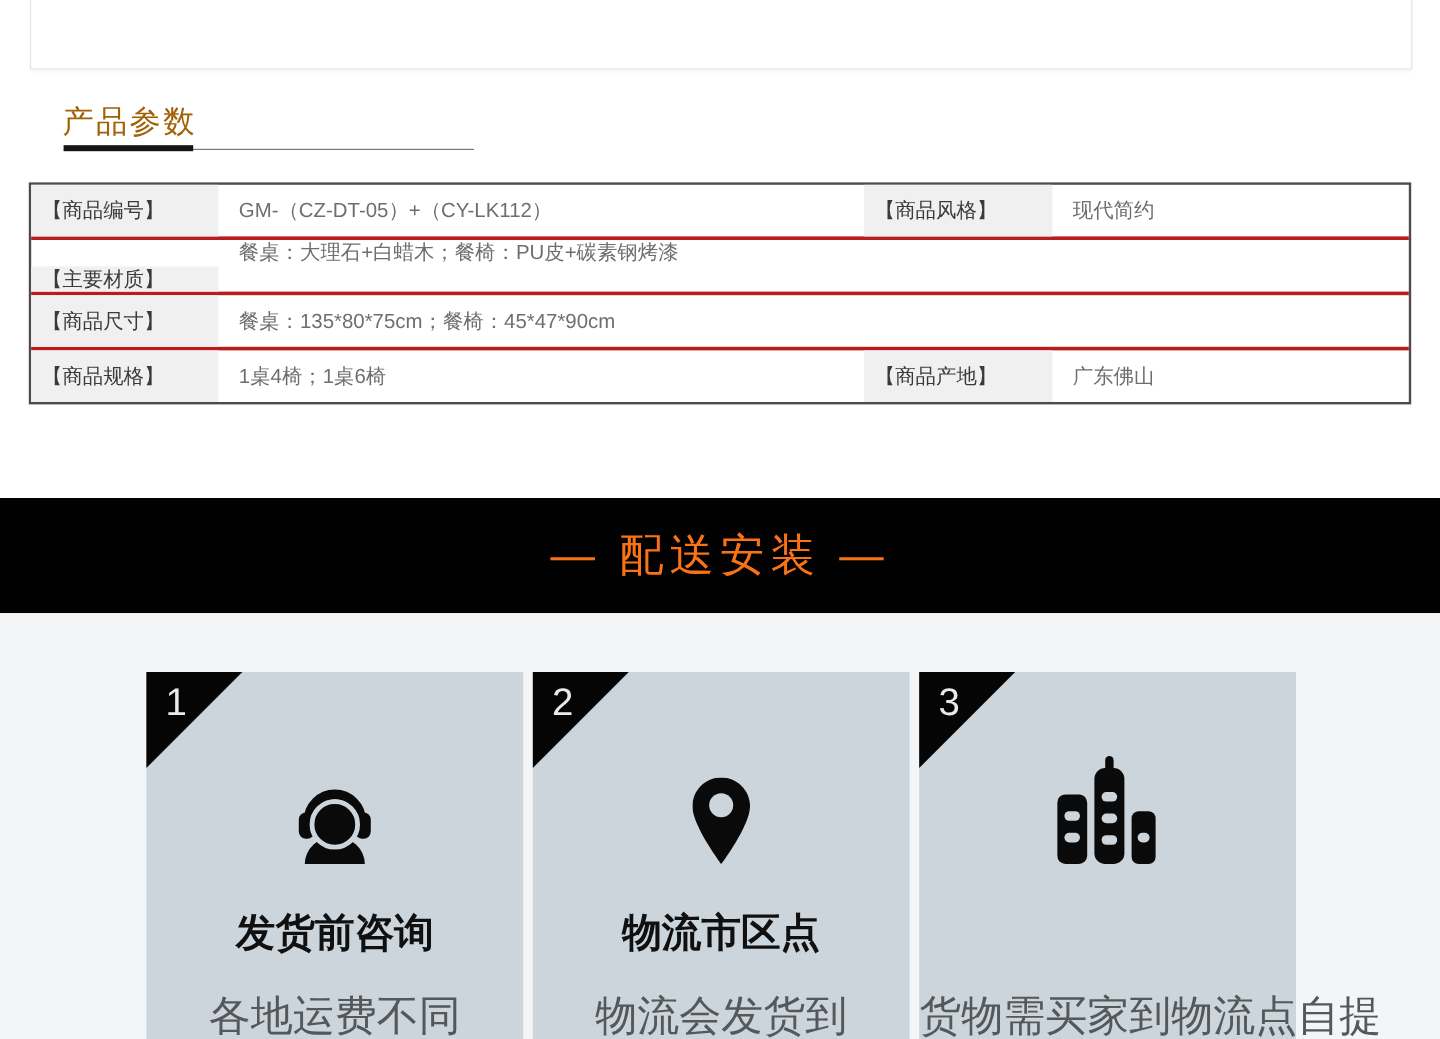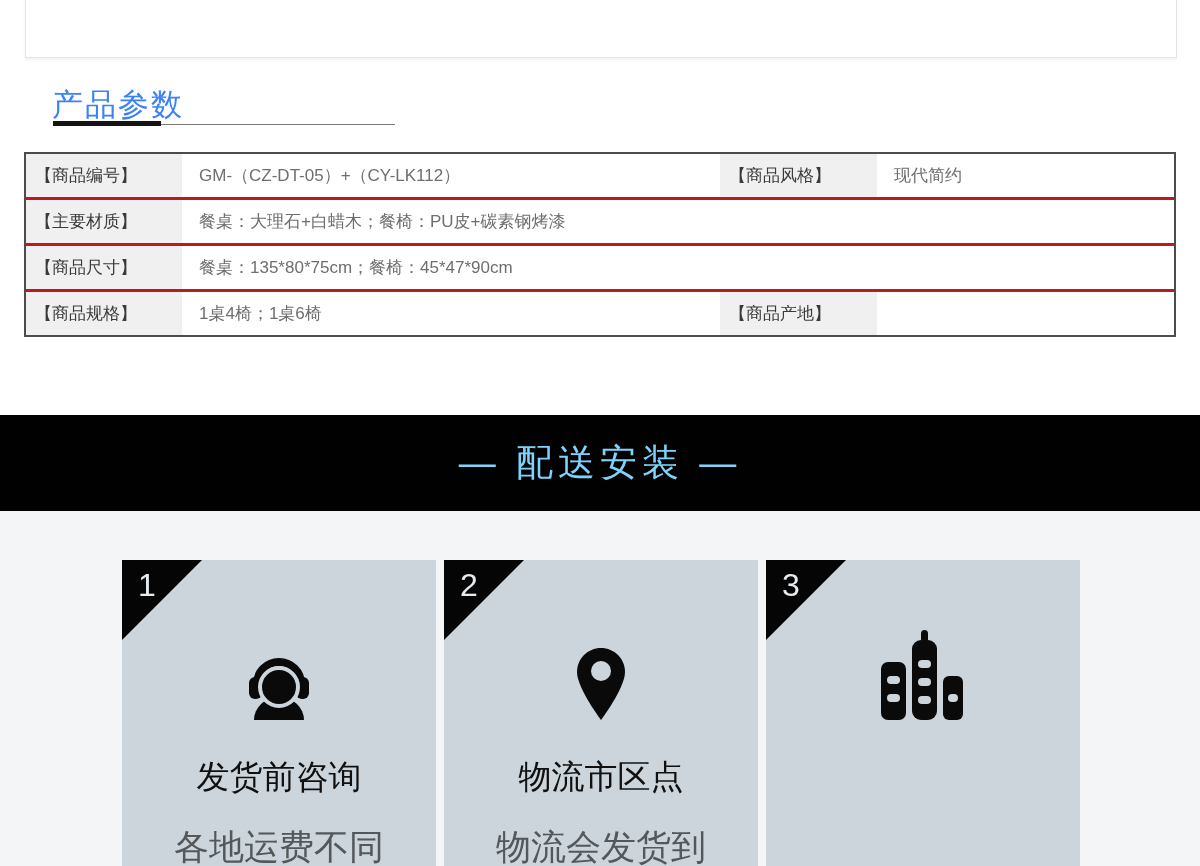--- a/index.html
+++ b/index.html
@@ -9,21 +9,21 @@
     background:#ffffff;font-family:"Liberation Sans",sans-serif;
   }
   
   .top-box{
     position:absolute;left:25px;top:-14px;width:1150px;height:70px;
     background:#ffffff;border:1px solid #e4e4e4;
     box-shadow:0 2px 3px rgba(0,0,0,0.05);
   }
   
   .params-title{
-    position:absolute;left:52px;top:84px;font-size:31px;color:#3b82f6;
+    position:absolute;left:52px;top:84px;font-size:26px;color:#a16207;
     letter-spacing:2px;font-weight:400;
   }
   .title-underline{position:absolute;left:53px;top:121px;width:342px;height:6px;}
   .title-underline .thin{position:absolute;left:0;top:3px;width:100%;height:1px;background:#7a7a7a;}
   .title-underline .thick{position:absolute;left:0;top:0;width:108px;height:5px;background:#141414;}
   
   .params-table{
     position:absolute;left:24px;top:152px;width:1152px;
     border:2px solid #4c4c4c;box-sizing:border-box;background:#ffffff;
   }
@@ -34,42 +34,42 @@
   .t-row:last-child{border-bottom:none;}
   .cell{display:flex;align-items:center;font-size:17px;overflow:hidden;white-space:nowrap;}
   .cell.label{background:#f0f0f0;color:#3a3a3a;padding-left:9px;}
   .cell.value{color:#6e6e6e;padding-left:17px;}
   .cell.span3{grid-column:2 / 5;}
   
   .banner{
     position:absolute;left:0;top:415px;width:1200px;height:96px;background:#010101;
     display:flex;align-items:center;justify-content:center;
   }
-  .banner-text{font-size:37px;color:#7dd3fc;letter-spacing:5px;font-weight:400;}
+  .banner-text{font-size:37px;color:#f97316;letter-spacing:5px;font-weight:400;}
   
   .delivery-section{
     position:absolute;left:0;top:511px;width:1200px;height:355px;
     background:#f4f5f7;overflow:hidden;
   }
   .cards{position:absolute;left:122px;top:49px;display:flex;gap:8px;}
   .card{position:relative;width:314px;height:360px;background:#ccd5dc;}
   .corner{
     position:absolute;left:0;top:0;width:0;height:0;
     border-top:80px solid #050505;border-right:80px solid transparent;
   }
   .corner-num{
     position:absolute;left:16px;top:7px;font-size:32px;color:#e7ebee;z-index:2;
   }
   .card-icon{
     position:absolute;left:0;right:0;top:0;height:160px;
     display:flex;justify-content:center;align-items:flex-end;
   }
   .card-title{
     position:absolute;left:0;top:196px;width:100%;text-align:center;
-    font-size:33px;font-weight:400;color:#101010;line-height:42px;white-space:nowrap;
+    font-size:33px;font-weight:700;color:#101010;line-height:42px;white-space:nowrap;
   }
   .card-subtitle{
     position:absolute;left:0;top:270px;width:100%;text-align:center;
     font-size:35px;color:#54585b;line-height:34px;white-space:nowrap;
   }
 </style>
 </head>
 <body>
 
 <div class="screen">
@@ -83,31 +83,32 @@
   </div>
 
   <div class="params-table">
     <div class="t-row">
       <div class="cell label">【商品编号】</div>
       <div class="cell value">GM-（CZ-DT-05）+（CY-LK112）</div>
       <div class="cell label">【商品风格】</div>
       <div class="cell value">现代简约</div>
     </div>
     <div class="t-row">
+      <div class="cell value span3">餐桌：大理石+白蜡木；餐椅：PU皮+碳素钢烤漆</div>
       <div class="cell label">【主要材质】</div>
-      <div class="cell value span3">餐桌：大理石+白蜡木；餐椅：PU皮+碳素钢烤漆</div>
     </div>
     <div class="t-row">
       <div class="cell label">【商品尺寸】</div>
       <div class="cell value span3">餐桌：135*80*75cm；餐椅：45*47*90cm</div>
     </div>
     <div class="t-row">
       <div class="cell label">【商品规格】</div>
       <div class="cell value">1桌4椅；1桌6椅</div>
       <div class="cell label">【商品产地】</div>
+      <div class="cell value">广东佛山</div>
     </div>
   </div>
 
   <div class="banner">
     <span class="banner-text">— 配送安装 —</span>
   </div>
 
   <div class="delivery-section">
     <div class="cards">
 
@@ -150,18 +151,19 @@
             <rect x="0" y="32" width="25" height="58" rx="7" fill="#0a0a0a"></rect>
             <rect x="62" y="46" width="20" height="44" rx="6" fill="#0a0a0a"></rect>
             <rect x="6" y="46" width="13" height="8" rx="4" fill="#ccd5dc"></rect>
             <rect x="6" y="64" width="13" height="8" rx="4" fill="#ccd5dc"></rect>
             <rect x="37" y="30" width="13" height="8" rx="4" fill="#ccd5dc"></rect>
             <rect x="37" y="48" width="13" height="8" rx="4" fill="#ccd5dc"></rect>
             <rect x="37" y="66" width="13" height="8" rx="4" fill="#ccd5dc"></rect>
             <rect x="67" y="64" width="10" height="8" rx="4" fill="#ccd5dc"></rect>
           </svg>
         </div>
+        <div class="card-subtitle">货物需买家到物流点自提</div>
       </div>
 
     </div>
   </div>
 
 </div>
 
 </body></html>

